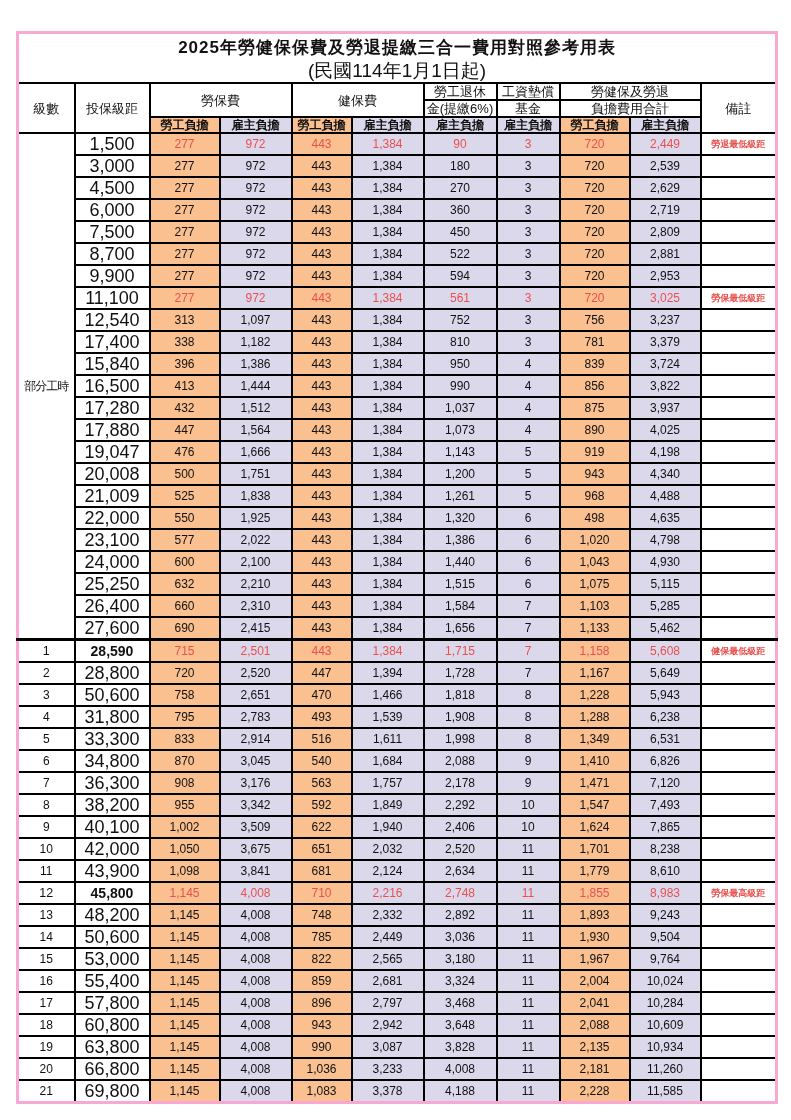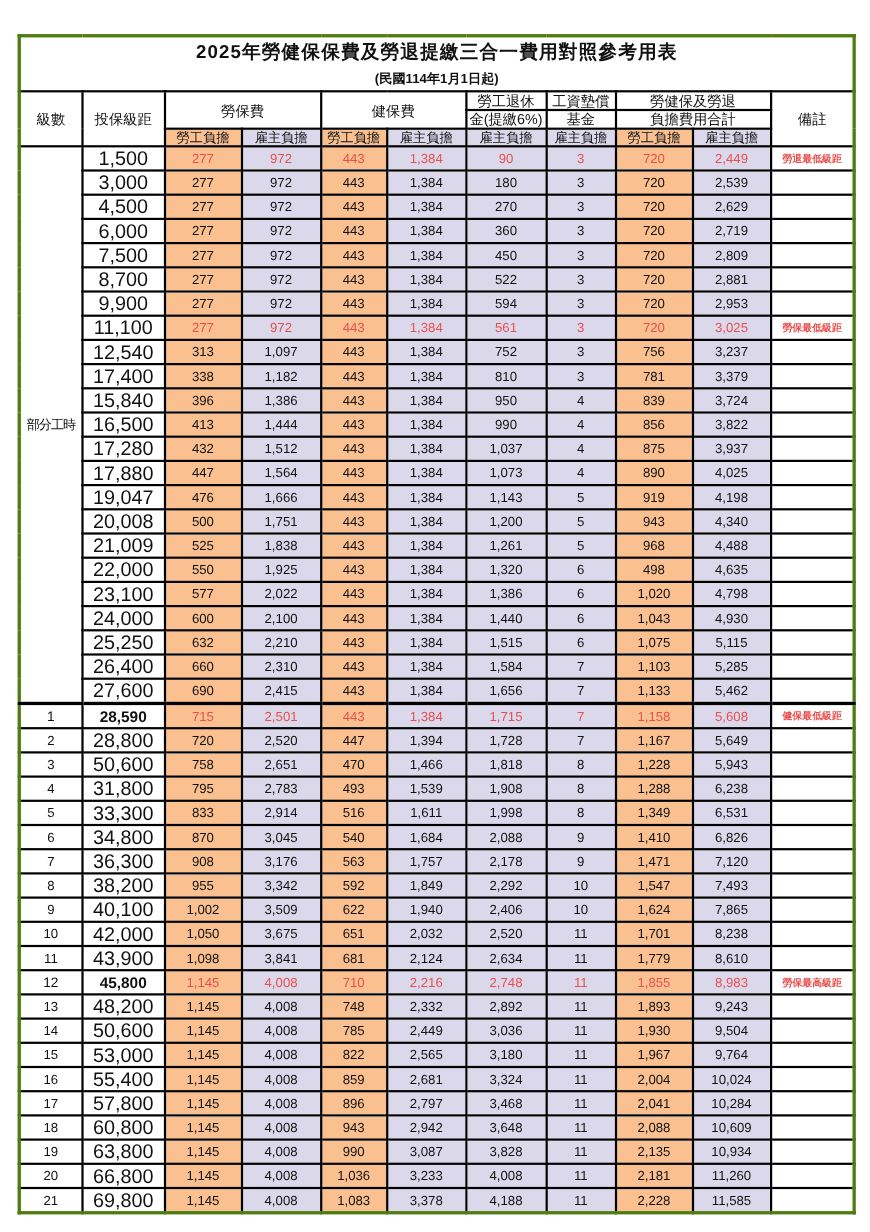--- a/index.html
+++ b/index.html
@@ -11,57 +11,57 @@
     font-family: "Liberation Sans", sans-serif;
     color: #111;
   }
   .page {
     padding: 31px 16px 0 16px;
   }
   table.main {
     border-collapse: collapse;
     table-layout: fixed;
     width: 759px;
-    border: 3px solid #4d7c0f;
+    border: 3px solid #f9a8d4;
   }
   table.main td {
     border: 2px solid #000;
     text-align: center;
     vertical-align: middle;
     padding: 0;
     overflow: hidden;
     white-space: nowrap;
   }
   .title-cell {
     height: 48px;
     background: #fff;
   }
   .title-line {
     font-size: 17px;
     font-weight: bold;
     line-height: 26px;
     letter-spacing: 1px;
   }
   .subtitle-line {
-    font-size: 12px;
-    font-weight: bold;
+    font-size: 19px;
+    font-weight: normal;
     line-height: 20px;
   }
   .hcell {
     font-size: 13px;
     height: 15px;
     line-height: 15px;
     background: #fff;
   }
   .hcell-sub {
     font-size: 12px;
     height: 14px;
     line-height: 14px;
   }
-  .hrow3 td { border-bottom: 3px solid #000; }
+  .hrow3 td { border-bottom: 3px solid #000; font-weight: bold; }
   .bg-emp { background: #fac090; }
   .bg-er  { background: #dcd8ec; }
   tbody td {
     height: 20px;
     line-height: 20px;
     font-size: 12px;
   }
   td.level-cell { background: #fff; }
   td.bracket-cell { background: #fff; font-size: 18px; }
   td.part-time-cell { font-size: 12px; letter-spacing: -1px; }

